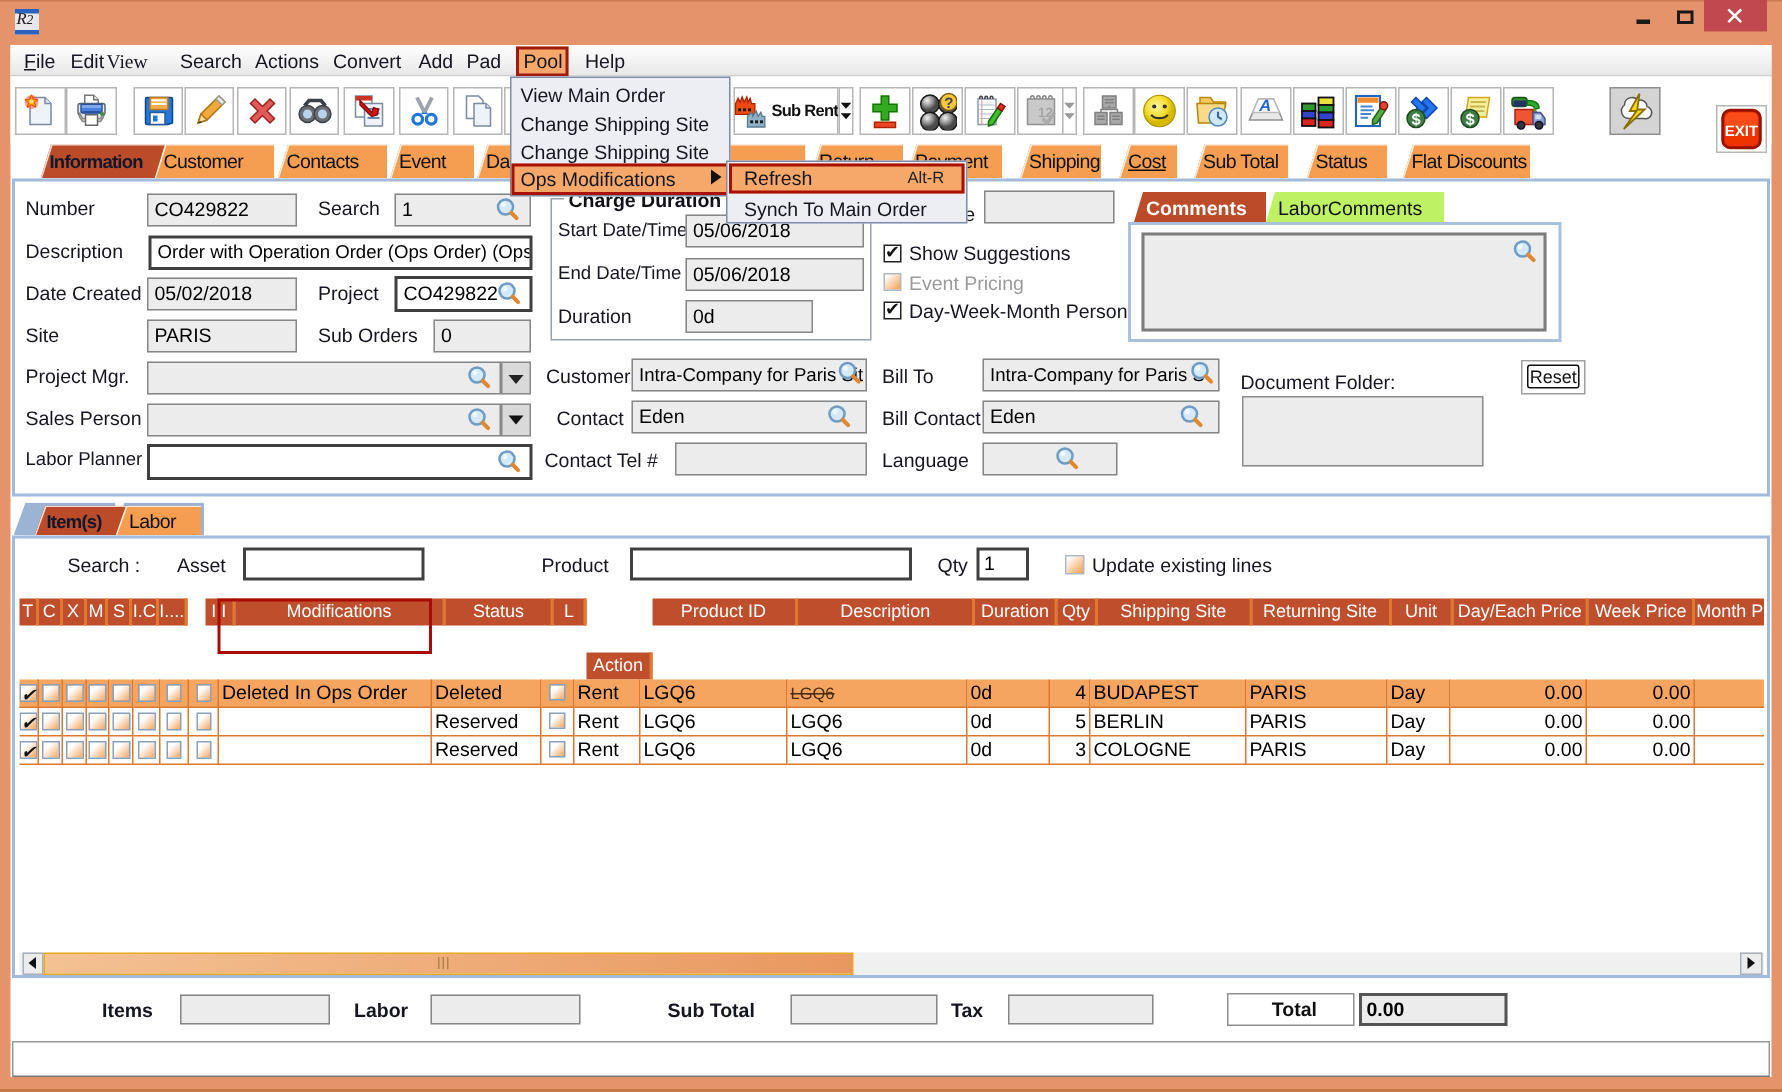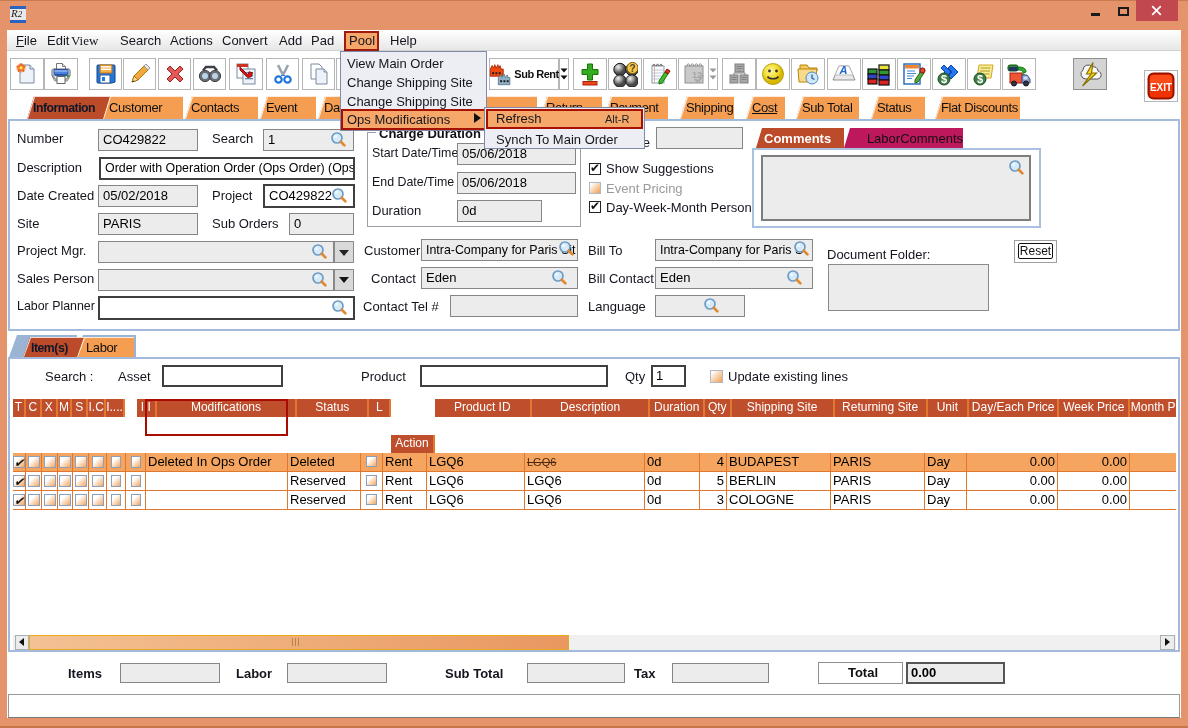--- a/index.html
+++ b/index.html
@@ -436,21 +436,21 @@
 <div class="fld" style="left:656px;top:127px;width:87px;height:22px;"></div>
 
 <div class="cbx" style="left:589px;top:163px;"></div>
 <div class="lbl" style="left:606px;top:161px;">Show Suggestions</div>
 <div class="cbo" style="left:589px;top:182px;"></div>
 <div class="lbl" style="left:606px;top:181px;color:#9a9a9a;">Event Pricing</div>
 <div class="cbx" style="left:589px;top:201px;"></div>
 <div class="lbl" style="left:606px;top:200px;">Day-Week-Month Person</div>
 
 <div class="abs" style="left:756px;top:128px;width:88px;height:20px;background:#BC4B29;clip-path:polygon(6px 0,100% 0,100% 100%,0 100%);color:#fff;font-weight:bold;font-size:13px;text-align:left;padding-left:8px;line-height:21px;">Comments</div>
-<div class="abs" style="left:844px;top:128px;width:119px;height:20px;background:#be185d;clip-path:polygon(6px 0,100% 0,100% 100%,0 100%);color:#101010;font-size:13px;text-align:right;padding-left:8px;line-height:21px;">LaborComments</div>
+<div class="abs" style="left:844px;top:128px;width:119px;height:20px;background:#bef264;clip-path:polygon(6px 0,100% 0,100% 100%,0 100%);color:#101010;font-size:13px;text-align:left;padding-left:8px;line-height:21px;">LaborComments</div>
 <div class="abs" style="left:752px;top:148px;width:289px;height:80px;border:2px solid #A9C0DE;background:#fff;"></div>
 <div class="abs" style="left:761px;top:155px;width:270px;height:66px;background:#ececec;border:2px solid #7d7d7d;"></div>
 <svg class="mag" style="left:1008px;top:159px;" viewBox="0 0 17 17">
         <circle cx="7" cy="7" r="5" fill="#d4eafa" stroke="#6f9cc4" stroke-width="1.7"></circle>
         <circle cx="5.6" cy="5.4" r="1.7" fill="#f0faff" opacity="0.9"></circle>
         <path d="M10.8 10.8l3.6 3.6" stroke="#e08830" stroke-width="2.7" stroke-linecap="round"></path>
       </svg>
 
 <div class="lbl" style="left:827px;top:247px;">Document Folder:</div>
 <div class="abs" style="left:1014px;top:240px;width:43px;height:23px;background:#fff;border:1px solid #a0a0a0;"></div>

